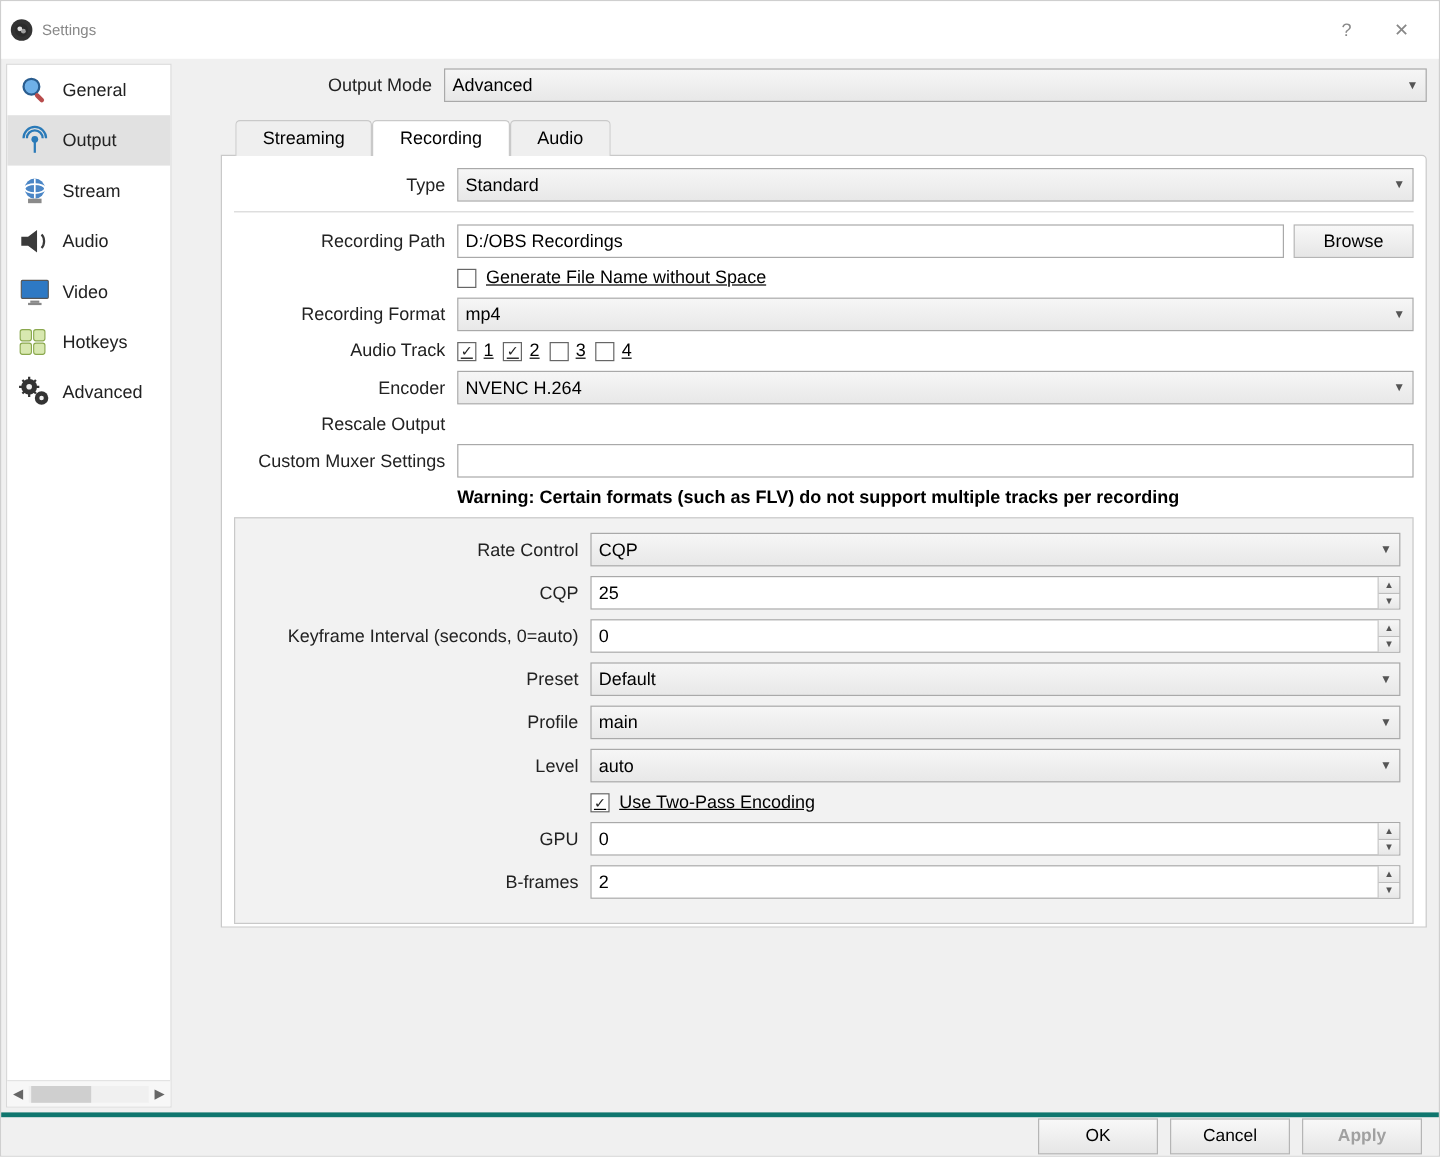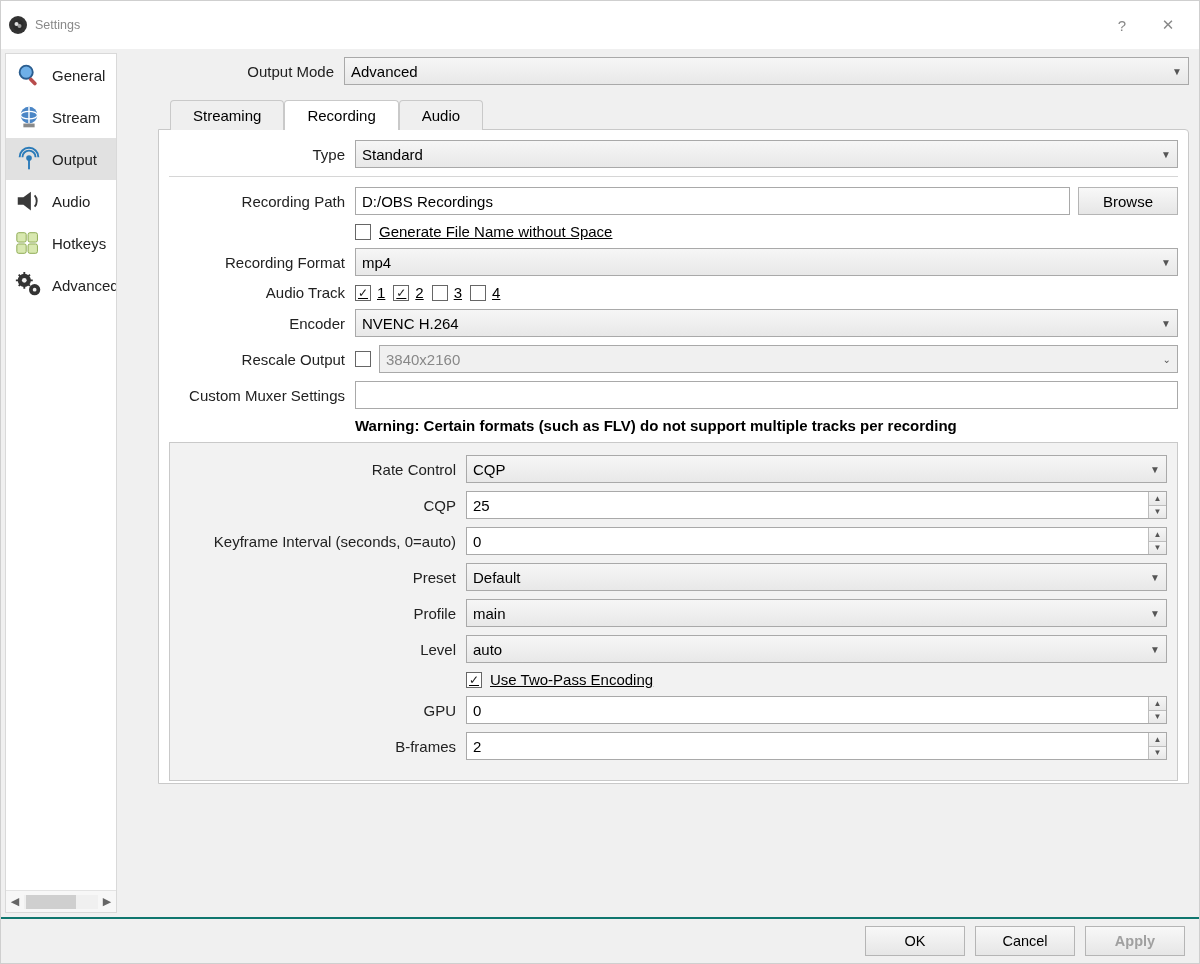--- a/index.html
+++ b/index.html
@@ -5,21 +5,21 @@
   * { box-sizing: border-box; font-family: "Segoe UI", Tahoma, sans-serif; }
   html,body { margin:0; padding:0; background:#fff; }
   .window { width:1200px; height:964px; border:1px solid #cfcfcf; background:#f0f0f0; display:flex; flex-direction:column; }
   .titlebar { height:48px; background:#fff; display:flex; align-items:center; padding:0 8px; font-size:12.5px; color:#888; }
   .titlebar .app-icon { width:18px; height:18px; border-radius:50%; background:#333; margin-right:8px; display:flex; align-items:center; justify-content:center; }
   .titlebar .app-icon svg { width:12px;height:12px; }
   .titlebar .title { flex:0 0 auto; }
   .titlebar .spacer { flex:1; }
   .titlebar .winbtn { width:46px; height:32px; display:flex; align-items:center; justify-content:center; color:#888; font-size:15px; }
   .body { flex:1; display:flex; overflow:hidden; }
-  .sidebar-wrap { width:112px; border:1px solid #d9d9d9; margin:4px 0 4px 4px; background:#fff; display:flex; flex-direction:column; }
+  .sidebar-wrap { width:138px; border:1px solid #d9d9d9; margin:4px 0 4px 4px; background:#fff; display:flex; flex-direction:column; }
   .sidebar { flex:1; overflow:hidden; }
   .sidebar-item { display:flex; align-items:center; height:42px; padding:0 6px; font-size:15px; color:#222; cursor:default; white-space:nowrap; overflow:hidden; }
   .sidebar-item.selected { background:#e1e1e1; }
   .sidebar-item .icon { width:34px; height:34px; margin-right:6px; flex:0 0 auto; display:flex; align-items:center; justify-content:center; }
   .sb-hscroll { height:22px; border-top:1px solid #e3e3e3; display:flex; align-items:center; background:#f7f7f7; }
   .sb-hscroll .arrow { width:18px; height:18px; display:flex; align-items:center; justify-content:center; color:#666; font-size:11px;}
   .sb-hscroll .track { flex:1; height:14px; background:#f0f0f0; position:relative; }
   .sb-hscroll .thumb { position:absolute; left:2px; top:0; width:50px; height:14px; background:#cfcfcf; }
   .main { flex:1; padding:8px 10px 0 18px; display:flex; flex-direction:column; overflow:hidden;margin-left:23px; }
   .form-row { display:flex; align-items:center; margin-bottom:8px; }
@@ -38,21 +38,21 @@
   .cb-row { display:flex; align-items:center; gap:6px; font-size:15px;text-decoration:underline; }
   .tabs-wrap { margin-top:6px; }
   .tabs { display:flex; align-items:flex-end; padding-left:12px; }
   .tab { padding:6px 22px 6px 22px; font-size:15px; border:1px solid #c9c9c9; border-bottom:none; background:#efefef; margin-right:0; border-radius:4px 4px 0 0; position:relative; top:1px;}
   .tab.active { background:#fff; z-index:2; }
   .tab-body { border:1px solid #c9c9c9; background:#fff; padding:10px 10px 2px 10px; border-radius:0 4px 0 0;}
   hr.sep { border:none; border-top:1px solid #d6d6d6; margin:6px 0 10px 0; }
   .warning { color:#000000; font-weight:bold; font-size:15px; padding-left:0; }
   .encoder-box { border:1px solid #c9c9c9; background:#f2f2f2; margin:8px 0 0 0; padding:12px 10px 20px 10px; }
   .encoder-box .form-row .lbl { width:286px; }
-  .buttons { height:46px; display:flex; align-items:center; justify-content:flex-end; gap:10px; padding:0 14px; border-top:2px solid #0f766e; background:#f0f0f0;}
+  .buttons { height:36px; display:flex; align-items:center; justify-content:flex-end; gap:10px; padding:0 14px; border-top:4px solid #0f766e; background:#f0f0f0;}
   .btn { min-width:100px; height:30px; border:1px solid #b5b5b5; background:linear-gradient(#f8f8f8,#e6e6e6); font-size:14.5px; display:flex; align-items:center; justify-content:center; }
   .btn.disabled { color:#a0a0a0;font-weight:bold; }
   .browse { min-width:100px; height:28px; border:1px solid #b5b5b5; background:linear-gradient(#f8f8f8,#e6e6e6); font-size:15px; display:flex; align-items:center; justify-content:center; }
   .flex1 { flex:1; }
   .tracks { display:flex; gap:18px; }
 </style>
 </head>
 <body>
 
 <div class="window">
@@ -77,50 +77,60 @@
       <div class="sidebar">
         <div class="sidebar-item">
           <span class="icon">
             <svg width="30" height="30" viewBox="0 0 32 32">
                 <circle cx="13" cy="13" r="7" fill="#6fb0e8" stroke="#2a5d8f" stroke-width="2"></circle>
                 <rect x="18" y="18" width="10" height="4" rx="2" transform="rotate(45 18 18)" fill="#b84c4c"></rect>
               </svg>
           </span>
           <span>General</span>
         </div>
+        <div class="sidebar-item selected">
+          <span class="icon">
+            <svg width="30" height="30" viewBox="0 0 32 32">
+                <path d="M6 14a10 10 0 0 1 20 0" fill="none" stroke="#2a7ab8" stroke-width="2"></path>
+                <path d="M9 14a7 7 0 0 1 14 0" fill="none" stroke="#2a7ab8" stroke-width="2"></path>
+                <circle cx="16" cy="15" r="3" fill="#2a7ab8"></circle>
+                <rect x="15" y="17" width="2" height="10" fill="#2a7ab8"></rect>
+              </svg>
+          </span>
+          <span>Output</span>
+        </div>
         <div class="sidebar-item">
           <span class="icon">
             <svg width="30" height="30" viewBox="0 0 32 32">
                 <circle cx="16" cy="14" r="9" fill="#4b86c6"></circle>
                 <ellipse cx="16" cy="14" rx="9" ry="4" fill="none" stroke="#fff" stroke-width="1.5"></ellipse>
                 <path d="M16 5v18" stroke="#fff" stroke-width="1.5"></path>
                 <rect x="10" y="23" width="12" height="4" fill="#8a8a8a"></rect>
               </svg>
           </span>
           <span>Stream</span>
         </div>
-        <div class="sidebar-item selected">
-          <span class="icon">
-            <svg width="30" height="30" viewBox="0 0 32 32">
-                <path d="M6 14a10 10 0 0 1 20 0" fill="none" stroke="#2a7ab8" stroke-width="2"></path>
-                <path d="M9 14a7 7 0 0 1 14 0" fill="none" stroke="#2a7ab8" stroke-width="2"></path>
-                <circle cx="16" cy="15" r="3" fill="#2a7ab8"></circle>
-                <rect x="15" y="17" width="2" height="10" fill="#2a7ab8"></rect>
-              </svg>
-          </span>
-          <span>Output</span>
-        </div>
         <div class="sidebar-item">
           <span class="icon">
             <svg width="30" height="30" viewBox="0 0 32 32">
                 <path d="M4 12v8h6l8 6V6l-8 6z" fill="#3a3a3a"></path>
                 <path d="M22 10c3 3 3 9 0 12" fill="none" stroke="#3a3a3a" stroke-width="2"></path>
               </svg>
           </span>
           <span>Audio</span>
+        </div>
+        <div class="sidebar-item">
+          <span class="icon">
+            <svg width="30" height="30" viewBox="0 0 32 32">
+                <rect x="4" y="6" width="24" height="16" rx="1" fill="#2e79c4" stroke="#555"></rect>
+                <rect x="12" y="24" width="8" height="2" fill="#888"></rect>
+                <rect x="10" y="26" width="12" height="2" fill="#888"></rect>
+              </svg>
+          </span>
+          <span>Video</span>
         </div>
         <div class="sidebar-item">
           <span class="icon">
             <svg width="30" height="30" viewBox="0 0 32 32">
                 <rect x="3" y="5" width="10" height="10" rx="2" fill="#d8e8b0" stroke="#8aa84e"></rect>
                 <rect x="15" y="5" width="10" height="10" rx="2" fill="#d8e8b0" stroke="#8aa84e"></rect>
                 <rect x="3" y="17" width="10" height="10" rx="2" fill="#d8e8b0" stroke="#8aa84e"></rect>
                 <rect x="15" y="17" width="10" height="10" rx="2" fill="#d8e8b0" stroke="#8aa84e"></rect>
               </svg>
           </span>
@@ -239,27 +249,20 @@
             <div class="ctl">
               <div class="select flex1">
                 <span>NVENC H.264</span>
                   <span class="caret">▼</span>
               </div>
             </div>
           </div>
 
           <div class="form-row">
             <span class="lbl">Rescale Output</span>
-            <div class="ctl">
-              <span class="checkbox"></span>
-              <div class="select disabled flex1">
-                <span>3840x2160</span>
-                  <span class="caret">⌄</span>
-              </div>
-            </div>
           </div>
 
           <div class="form-row">
             <span class="lbl">Custom Muxer Settings</span>
             <div class="ctl">
               <div class="textinput flex1">
                   <span></span>
                 </div>
             </div>
           </div>

